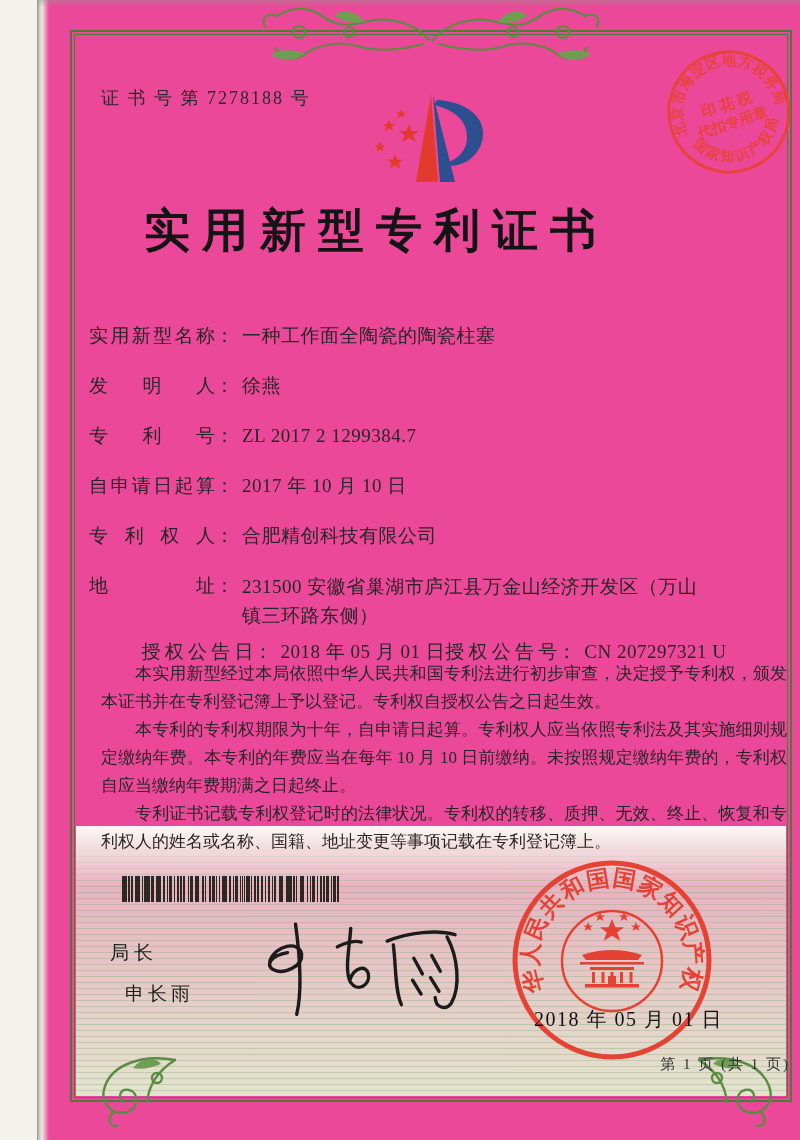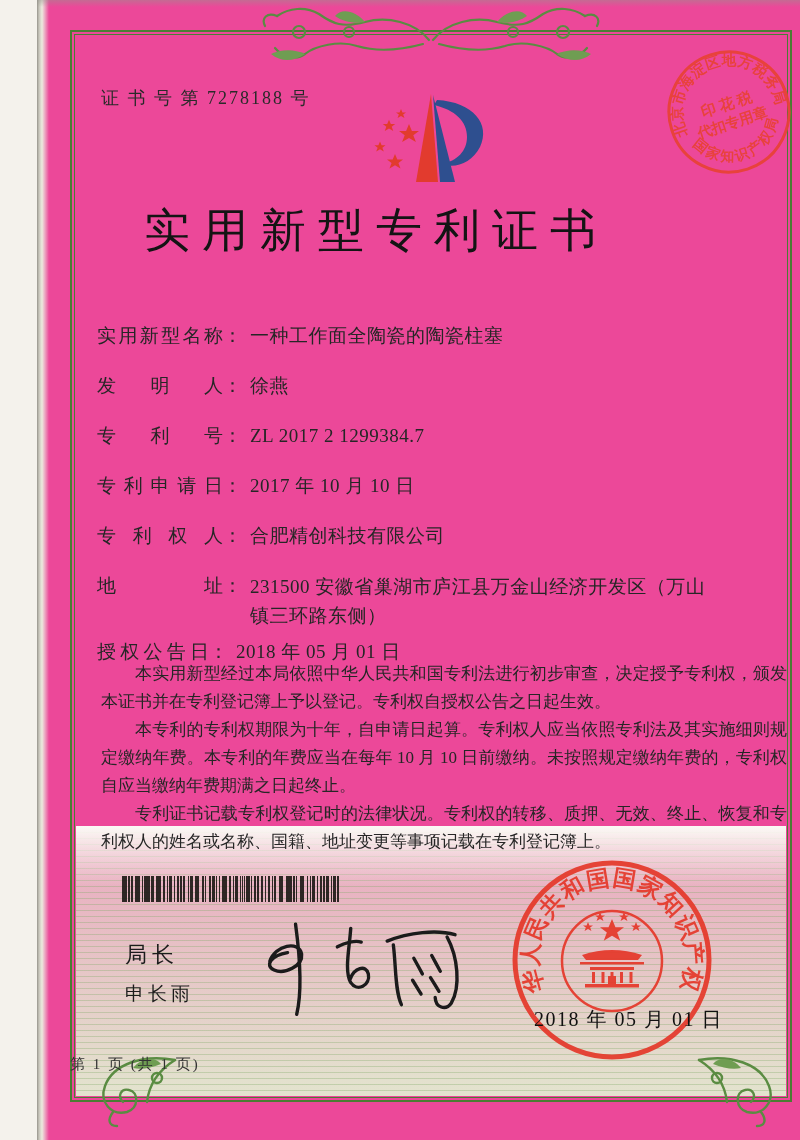--- a/index.html
+++ b/index.html
@@ -17,50 +17,50 @@
     background:
       linear-gradient(180deg,rgba(251,250,245,1) 0,rgba(251,250,245,0) 60px),
       repeating-linear-gradient(180deg,rgba(128,170,104,.34) 0 1px,rgba(233,240,221,0) 1px 6px),
       linear-gradient(180deg,rgba(233,240,220,.55),rgba(226,236,209,.95));}
 
   .ornament{position:absolute;z-index:2;}
   .cert-no{position:absolute;left:64px;top:86px;font-size:18px;letter-spacing:2px;color:#2a2a2a;z-index:3;}
   .logo{position:absolute;left:330px;top:90px;z-index:3;}
   .tax-stamp{position:absolute;left:626px;top:46px;transform:rotate(-18deg);opacity:.95;z-index:3;}
   .title{position:absolute;left:33px;top:200px;width:612px;text-align:center;
-    font-size:46px;font-weight:normal;letter-spacing:12px;color:#141414;z-index:3;}
-
-  .fields{position:absolute;left:60px;top:322px;width:690px;font-size:19px;color:#262626;z-index:3;}
+    font-size:46px;font-weight:bold;letter-spacing:12px;color:#141414;z-index:3;}
+
+  .fields{position:absolute;left:52px;top:322px;width:690px;font-size:19px;color:#262626;z-index:3;}
   .frow{line-height:28px;margin-bottom:22px;white-space:nowrap;}
   .flabel{display:inline-block;width:126px;text-align:justify;text-align-last:justify;vertical-align:top;}
   .fcolon{display:inline-block;margin-right:8px;vertical-align:top;}
   .fvalue{display:inline-block;letter-spacing:.5px;vertical-align:top;}
   .frow.addr{margin-bottom:8px;text-decoration:underline;}
   .frow.addr .fvalue{width:470px;white-space:normal;line-height:29px;}
-  .grant-row{display:flex;justify-content:flex-start;}
+  .grant-row{display:flex;justify-content:center;}
   .grant-row .flabel{width:112px;}
 
   .paras{position:absolute;left:64px;top:660px;width:686px;font-size:17px;line-height:28px;
     color:#262626;text-align:justify;z-index:3;}
   .paras p{margin:0;text-indent:2em;}
 
   .barcode{position:absolute;left:85px;top:876px;width:212px;height:26px;opacity:.88;z-index:3;
     border-left:3px solid #15130f;border-right:2px solid #15130f;
     background-image:
       repeating-linear-gradient(90deg,#15130f 0 1.5px,transparent 1.5px 6.5px),
       repeating-linear-gradient(90deg,#15130f 0 2px,transparent 2px 11px),
       repeating-linear-gradient(90deg,#15130f 0 1px,transparent 1px 3.5px);}
 
-  .signer-title{position:absolute;left:88px;top:940px;font-size:22px;letter-spacing:5px;color:#1c1c1c;z-index:3;}
+  .signer-title{position:absolute;left:73px;top:940px;font-size:19px;letter-spacing:5px;color:#1c1c1c;z-index:3;}
   .signer-name{position:absolute;left:88px;top:981px;font-size:19px;letter-spacing:4px;color:#1c1c1c;z-index:3;text-align:center;}
   .signature{position:absolute;left:205px;top:912px;transform:rotate(-2deg);z-index:4;}
 
   .seal{position:absolute;left:470px;top:855px;opacity:.93;z-index:3;}
   .seal-date{position:absolute;left:497px;top:1006px;font-size:20px;letter-spacing:1.5px;color:#111;z-index:5;}
-  .footer{position:absolute;left:33px;top:1055px;width:720px;text-align:left;
+  .footer{position:absolute;left:33px;top:1055px;width:720px;text-align:right;
     font-size:15px;letter-spacing:2px;color:#333;z-index:4;}
 </style>
 </head>
 <body>
 
 <div class="page">
 
   <svg width="0" height="0" style="position:absolute">
     <defs>
       <path id="star" d="M0,-10 L2.9,-3.1 10,-3.1 4.3,1.2 6.9,8.1 0,4 -6.9,8.1 -4.3,1.2 -10,-3.1 -2.9,-3.1 Z"></path>
@@ -136,31 +136,34 @@
     <div class="frow">
       <span class="flabel">实用新型名称</span><span class="fcolon">：</span><span class="fvalue">一种工作面全陶瓷的陶瓷柱塞</span>
     </div>
     <div class="frow">
       <span class="flabel">发明人</span><span class="fcolon">：</span><span class="fvalue">徐燕</span>
     </div>
     <div class="frow">
       <span class="flabel">专利号</span><span class="fcolon">：</span><span class="fvalue">ZL 2017 2 1299384.7</span>
     </div>
     <div class="frow">
-      <span class="flabel">专利申请日</span><span class="fcolon">：</span><span class="fvalue">2017 年 10 月 10 日</span>
+      <span class="flabel">自申请日起算</span><span class="fcolon">：</span><span class="fvalue">2017 年 10 月 10 日</span>
     </div>
     <div class="frow">
       <span class="flabel">专利权人</span><span class="fcolon">：</span><span class="fvalue">合肥精创科技有限公司</span>
     </div>
     <div class="frow addr">
       <span class="flabel">地址</span><span class="fcolon">：</span><span class="fvalue">231500 安徽省巢湖市庐江县万金山经济开发区（万山镇三环路东侧）</span>
     </div>
     <div class="frow grant-row">
       <span>
         <span class="flabel">授权公告日</span><span class="fcolon">：</span><span class="fvalue">2018 年 05 月 01 日</span>
+      </span>
+      <span>
+        <span class="flabel">授权公告号</span><span class="fcolon">：</span><span class="fvalue">CN 207297321 U</span>
       </span>
     </div>
   </div>
 
   <div class="paras">
     <p>本实用新型经过本局依照中华人民共和国专利法进行初步审查，决定授予专利权，颁发本证书并在专利登记簿上予以登记。专利权自授权公告之日起生效。</p>
     <p>本专利的专利权期限为十年，自申请日起算。专利权人应当依照专利法及其实施细则规定缴纳年费。本专利的年费应当在每年 10 月 10 日前缴纳。未按照规定缴纳年费的，专利权自应当缴纳年费期满之日起终止。</p>
     <p>专利证书记载专利权登记时的法律状况。专利权的转移、质押、无效、终止、恢复和专利权人的姓名或名称、国籍、地址变更等事项记载在专利登记簿上。</p>
   </div>
 

